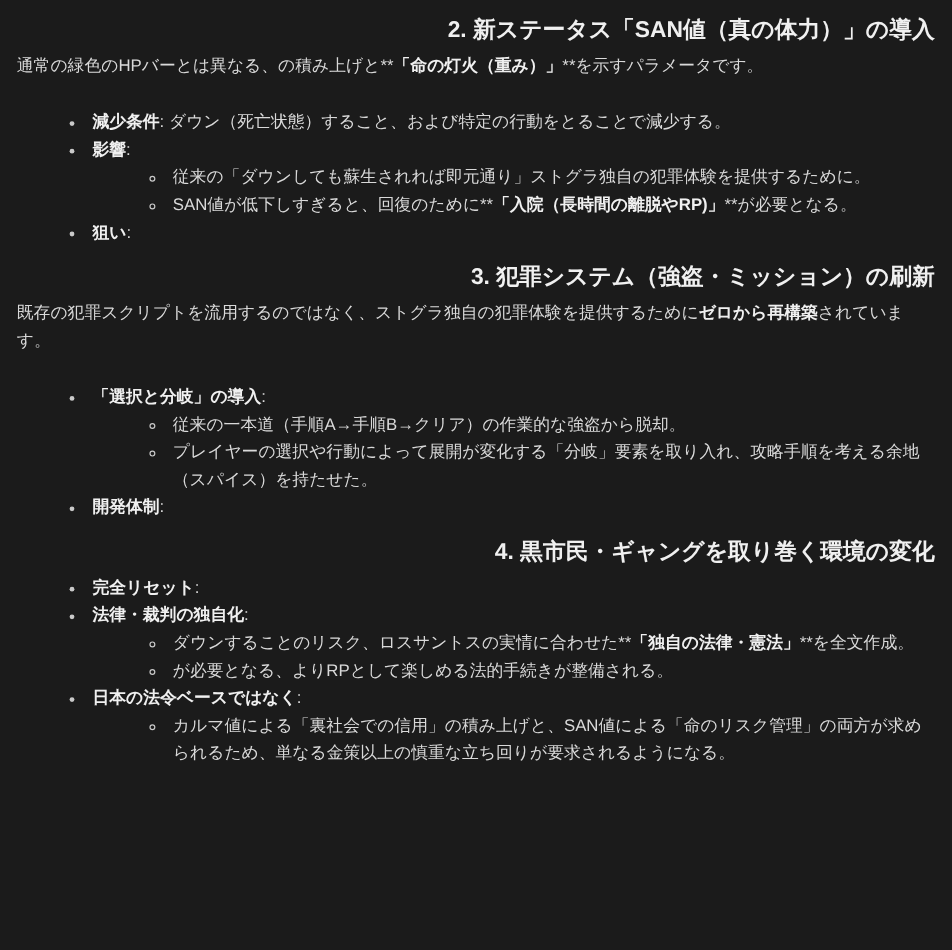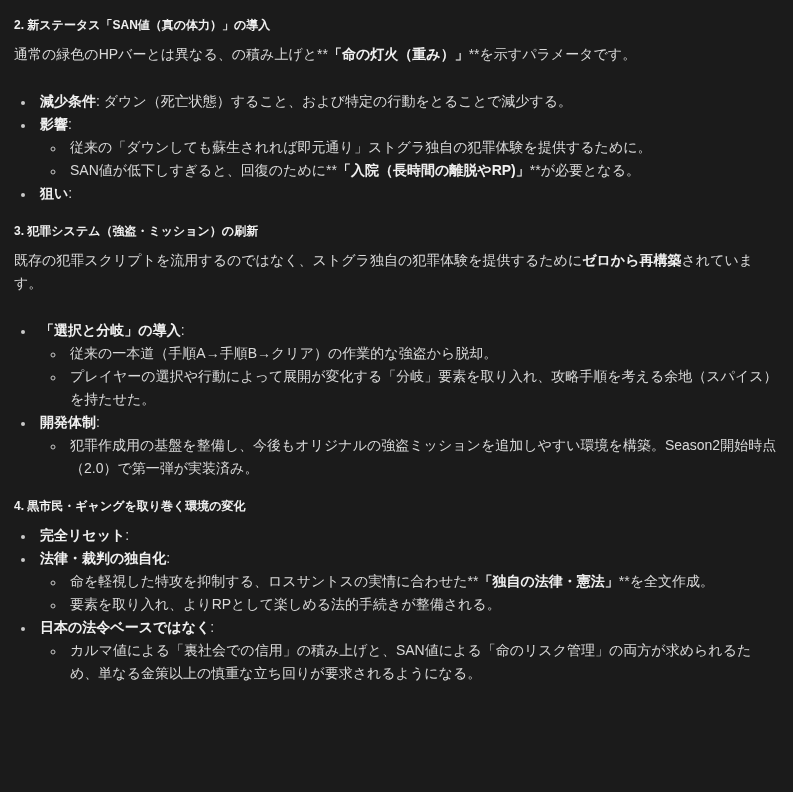--- a/index.html
+++ b/index.html
@@ -10,39 +10,40 @@
     overflow: hidden;
     background: #1b1b1b;
     color: #d9d9d9;
     font-family: "Liberation Sans", "DejaVu Sans", sans-serif;
     font-size: 14px;
     line-height: 23px;
     padding: 14px 14px 0 14px;
     -webkit-font-smoothing: antialiased;
   }
   .doc h2 {
-    font-size: 12px;
+    font-size: 19px;
     line-height: 23px;
     font-weight: 700;
     color: #f2f2f2;
     margin: 15px 0 6px 0;
+    text-align: right;
   }
   .doc > :first-child { margin-top: 0; }
   .doc p { margin: 0 0 24px 0; }
   .doc ul {
     margin: 0;
     padding-left: 21px;
     list-style: disc;
   }
   .doc ul ul {
     margin: 0;
     padding-left: 25px;
     list-style: circle;
   }
-  .doc li { padding-left: 5px; }
+  .doc li { padding-left: 5px; margin-left: 37px; }
   .doc li::marker { color: #c9c9c9; font-size: 12px; }
   .doc strong { font-weight: 600; color: #f0f0f0; }
 </style>
 </head>
 <body>
 
 <main class="doc">
     <h2><strong>2. 新ステータス「SAN値（真の体力）」の導入</strong></h2>
     <p><span>通常の緑色のHPバーとは異なる、の積み上げと**</span><strong>「命の灯火（重み）」</strong><span>**を示すパラメータです。</span></p>
     <ul>
@@ -53,28 +54,26 @@
         </ul></li>
       <li><strong>狙い</strong><span>:</span></li>
     </ul>
     <h2><strong>3. 犯罪システム（強盗・ミッション）の刷新</strong></h2>
     <p><span>既存の犯罪スクリプトを流用するのではなく、ストグラ独自の犯罪体験を提供するために</span><strong>ゼロから再構築</strong><span>されています。</span></p>
     <ul>
       <li><strong>「選択と分岐」の導入</strong><span>:</span><ul>
           <li><span>従来の一本道（手順A→手順B→クリア）の作業的な強盗から脱却。</span></li>
           <li><span>プレイヤーの選択や行動によって展開が変化する「分岐」要素を取り入れ、攻略手順を考える余地（スパイス）を持たせた。</span></li>
         </ul></li>
-      <li><strong>開発体制</strong><span>:</span><ul>
-          <li><span>犯罪作成用の基盤を整備し、今後もオリジナルの強盗ミッションを追加しやすい環境を構築。Season2開始時点（2.0）で第一弾が実装済み。</span></li>
-        </ul></li>
+      <li><strong>開発体制</strong><span>:</span></li>
     </ul>
     <h2><strong>4. 黒市民・ギャングを取り巻く環境の変化</strong></h2>
     <ul>
       <li><strong>完全リセット</strong><span>:</span></li>
       <li><strong>法律・裁判の独自化</strong><span>:</span><ul>
-          <li><span>命を軽視した特攻を抑制する、ロスサントスの実情に合わせた**</span><strong>「独自の法律・憲法」</strong><span>**を全文作成。</span></li>
-          <li><span>要素を取り入れ、よりRPとして楽しめる法的手続きが整備される。</span></li>
+          <li><span>ダウンすることのリスク、ロスサントスの実情に合わせた**</span><strong>「独自の法律・憲法」</strong><span>**を全文作成。</span></li>
+          <li><span>が必要となる、よりRPとして楽しめる法的手続きが整備される。</span></li>
         </ul></li>
       <li><strong>日本の法令ベースではなく</strong><span>:</span><ul>
           <li><span>カルマ値による「裏社会での信用」の積み上げと、SAN値による「命のリスク管理」の両方が求められるため、単なる金策以上の慎重な立ち回りが要求されるようになる。</span></li>
         </ul></li>
     </ul>
   </main>
 
 </body></html>

